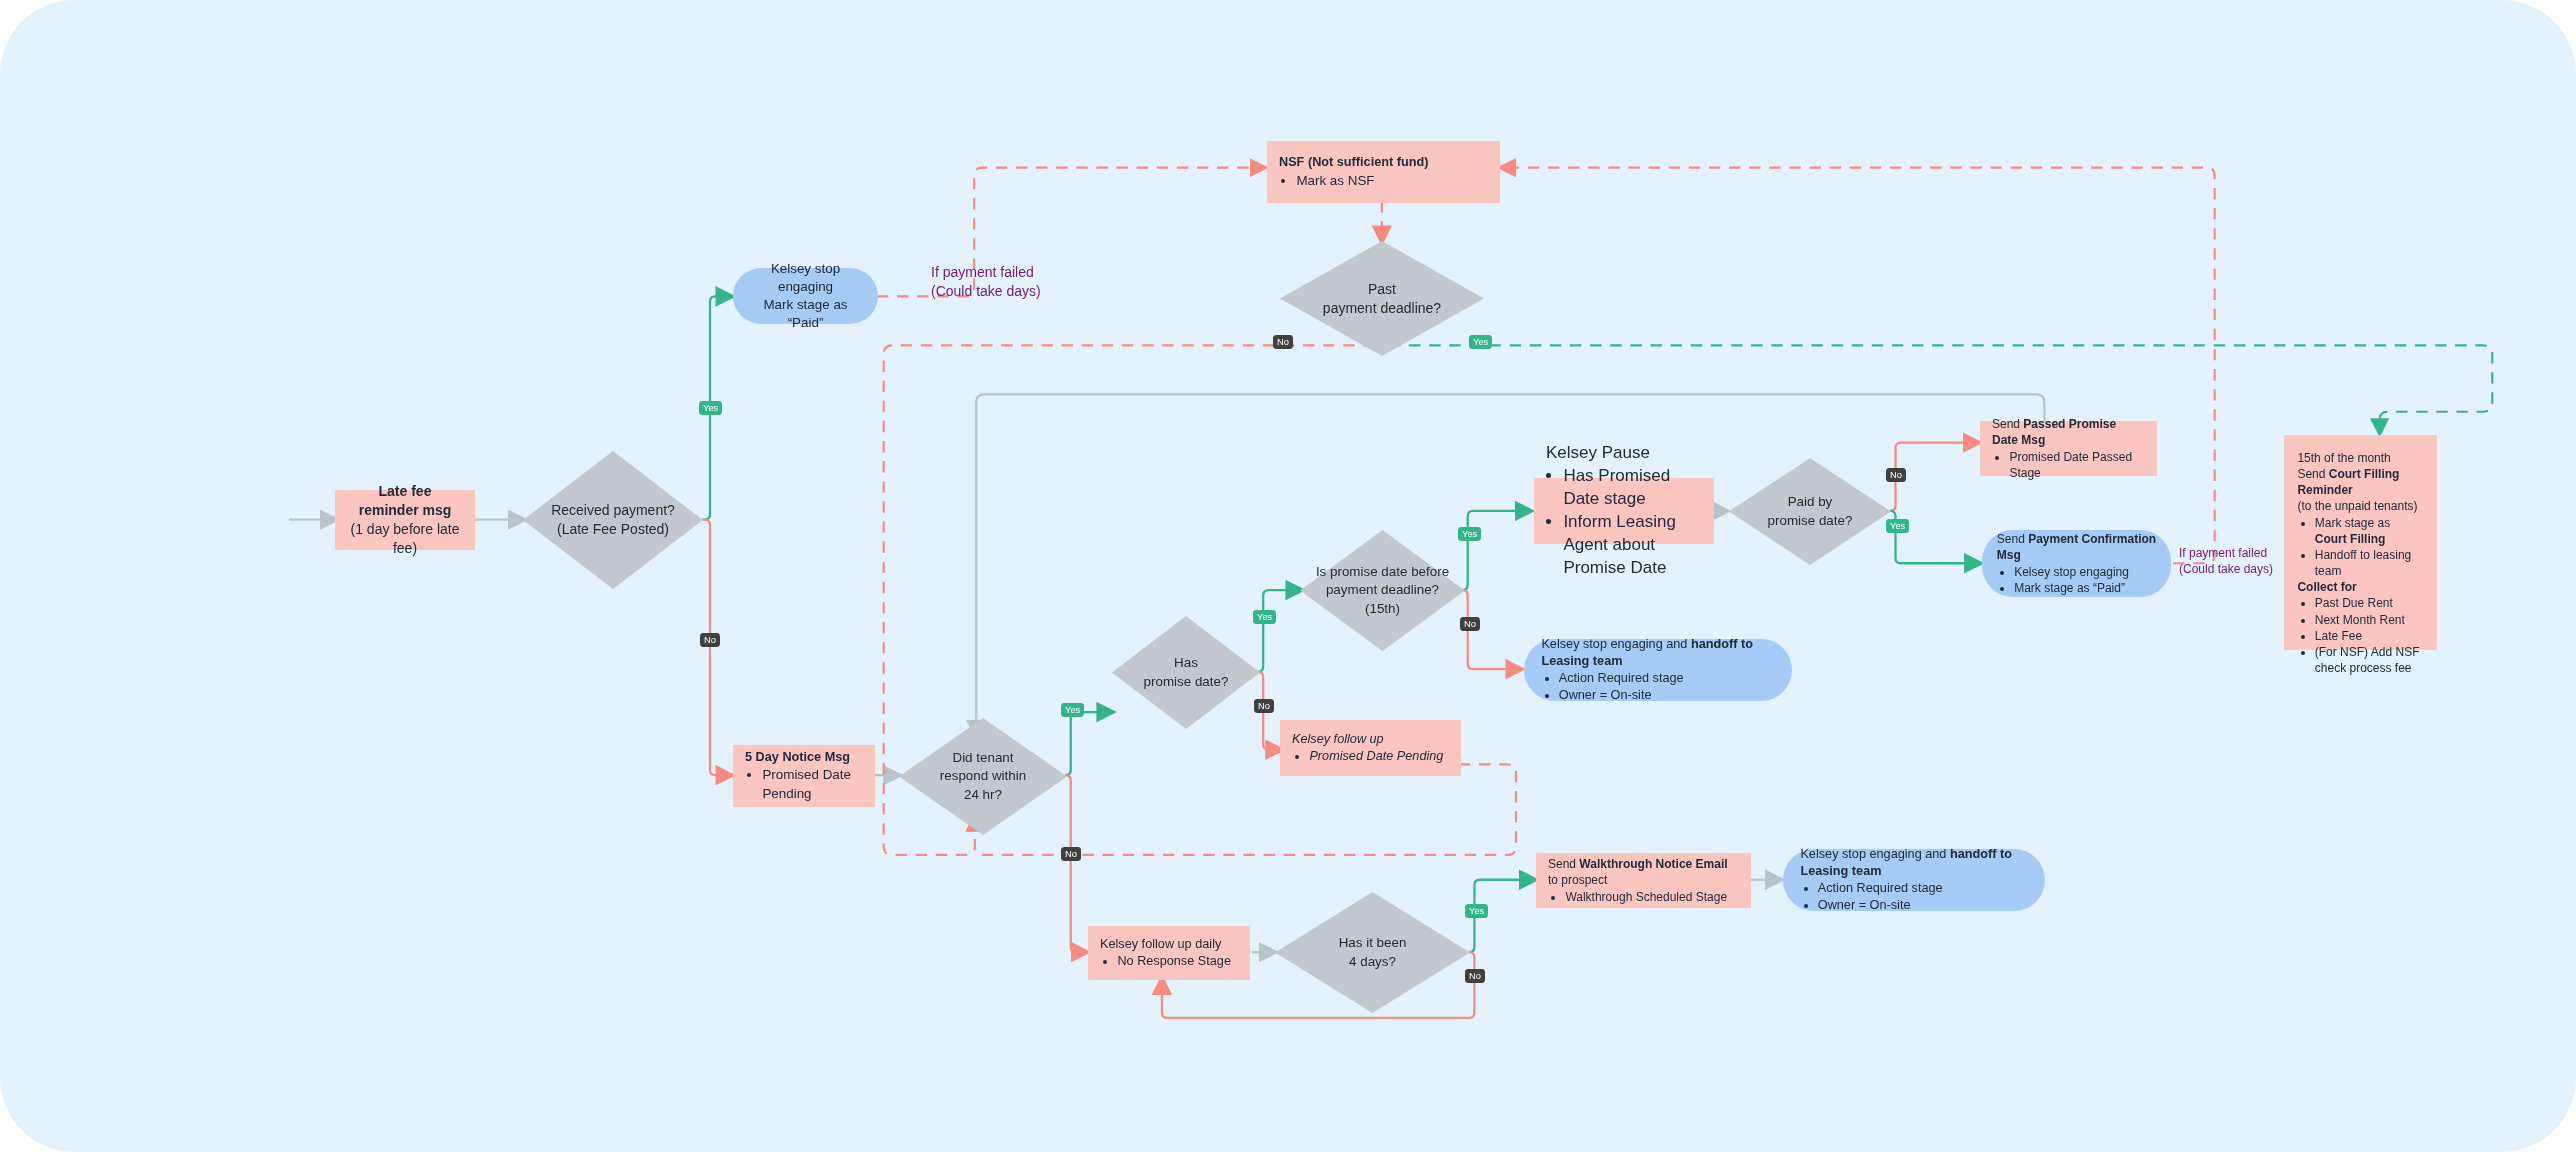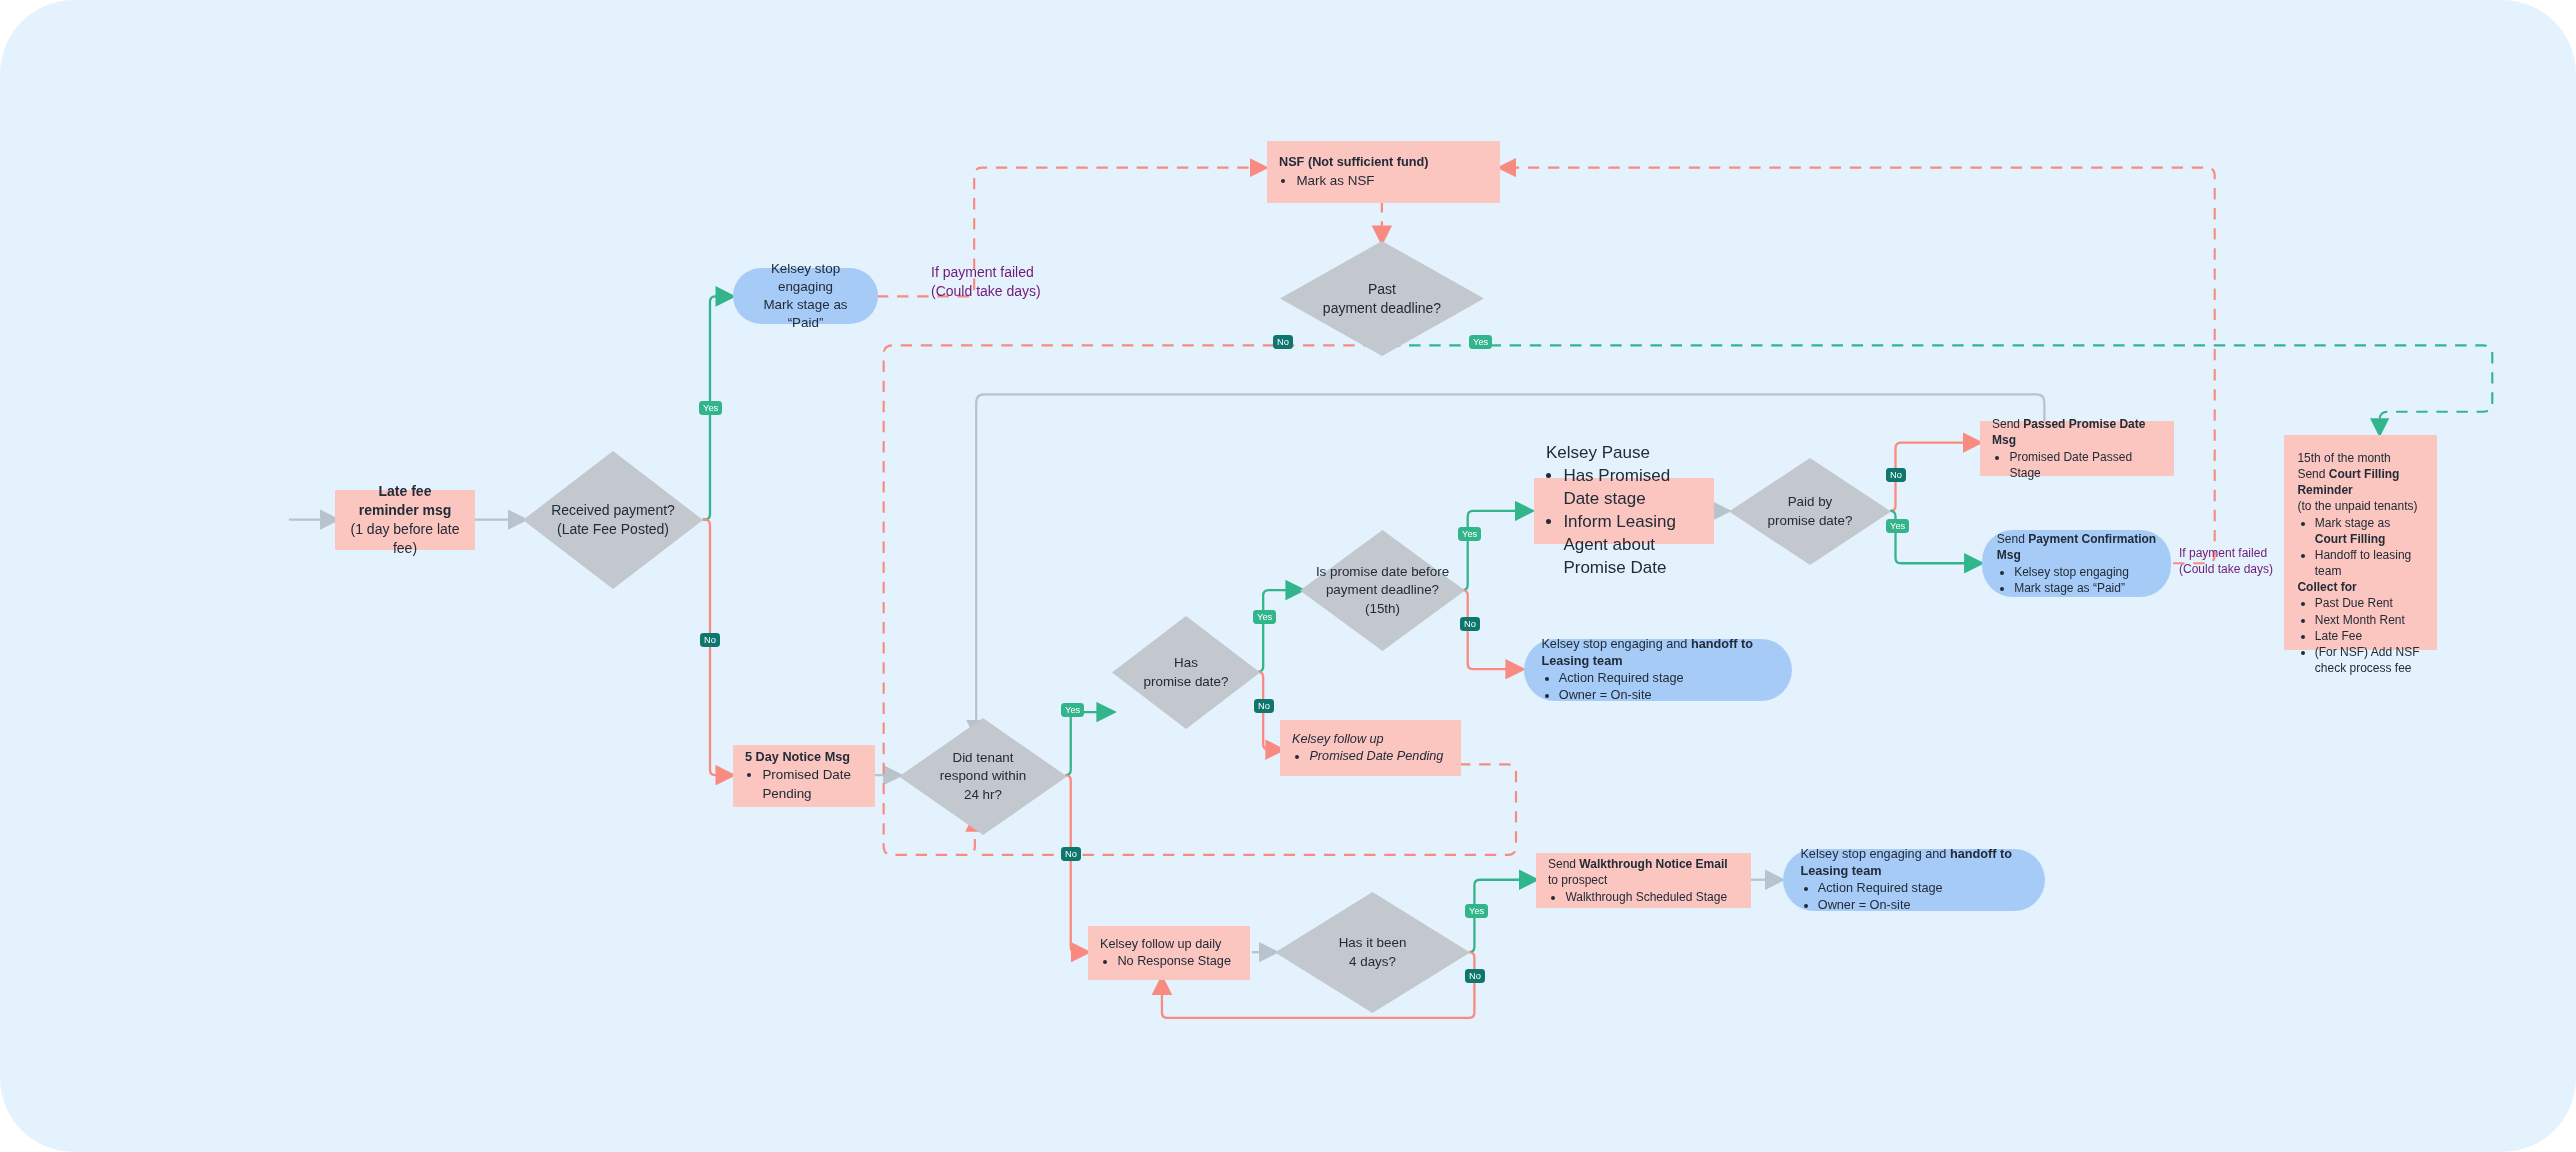--- a/index.html
+++ b/index.html
@@ -67,21 +67,21 @@
     color: #ffffff;
     border-radius: 3.4px;
     padding: 2px 4px 2.7px 4px;
     font-size: 9.4px;
     line-height: 1;
     font-weight: 500;
     text-align: center;
     min-width: 9.4px;
   }
   .elabel.yes { background: #33b58c; }
-  .elabel.no  { background: #0f766e; }
+  .elabel.no  { background: #404040; }
 
   .note {
     position: absolute;
     color: #701a75;
     font-size: 14px;
     line-height: 1.35;
     white-space: pre-line;
   }
 
   .fs13 { font-size: 8.7px; }
@@ -255,21 +255,21 @@
     </div>
 
     <div class="node diamond" style="left:1729px; top:458px; width:162px; height:107px; font-size:13.4px;">
       <div class="dshape"></div>
       <div class="dtext">
         <div>Paid by</div>
         <div>promise date?</div>
       </div>
     </div>
 
-    <div class="node box red" style="left:1980px; top:421px; width:194px; height:55px; font-size:12px;">
+    <div class="node box red" style="left:1980px; top:421px; width:177px; height:55px; font-size:12px;">
       <div><span>Send </span><span class="ttl">Passed Promise Date Msg</span></div>
       <ul class="bul">
         <li>Promised Date Passed Stage</li>
       </ul>
     </div>
 
     <div class="node box pill blue" style="left:1982px; top:530px; width:189px; height:67px; font-size:12px; padding:9.4px 14.8px;">
       <div><span>Send </span><span class="ttl">Payment Confirmation Msg</span></div>
       <ul class="bul">
         <li>Kelsey stop engaging</li>

